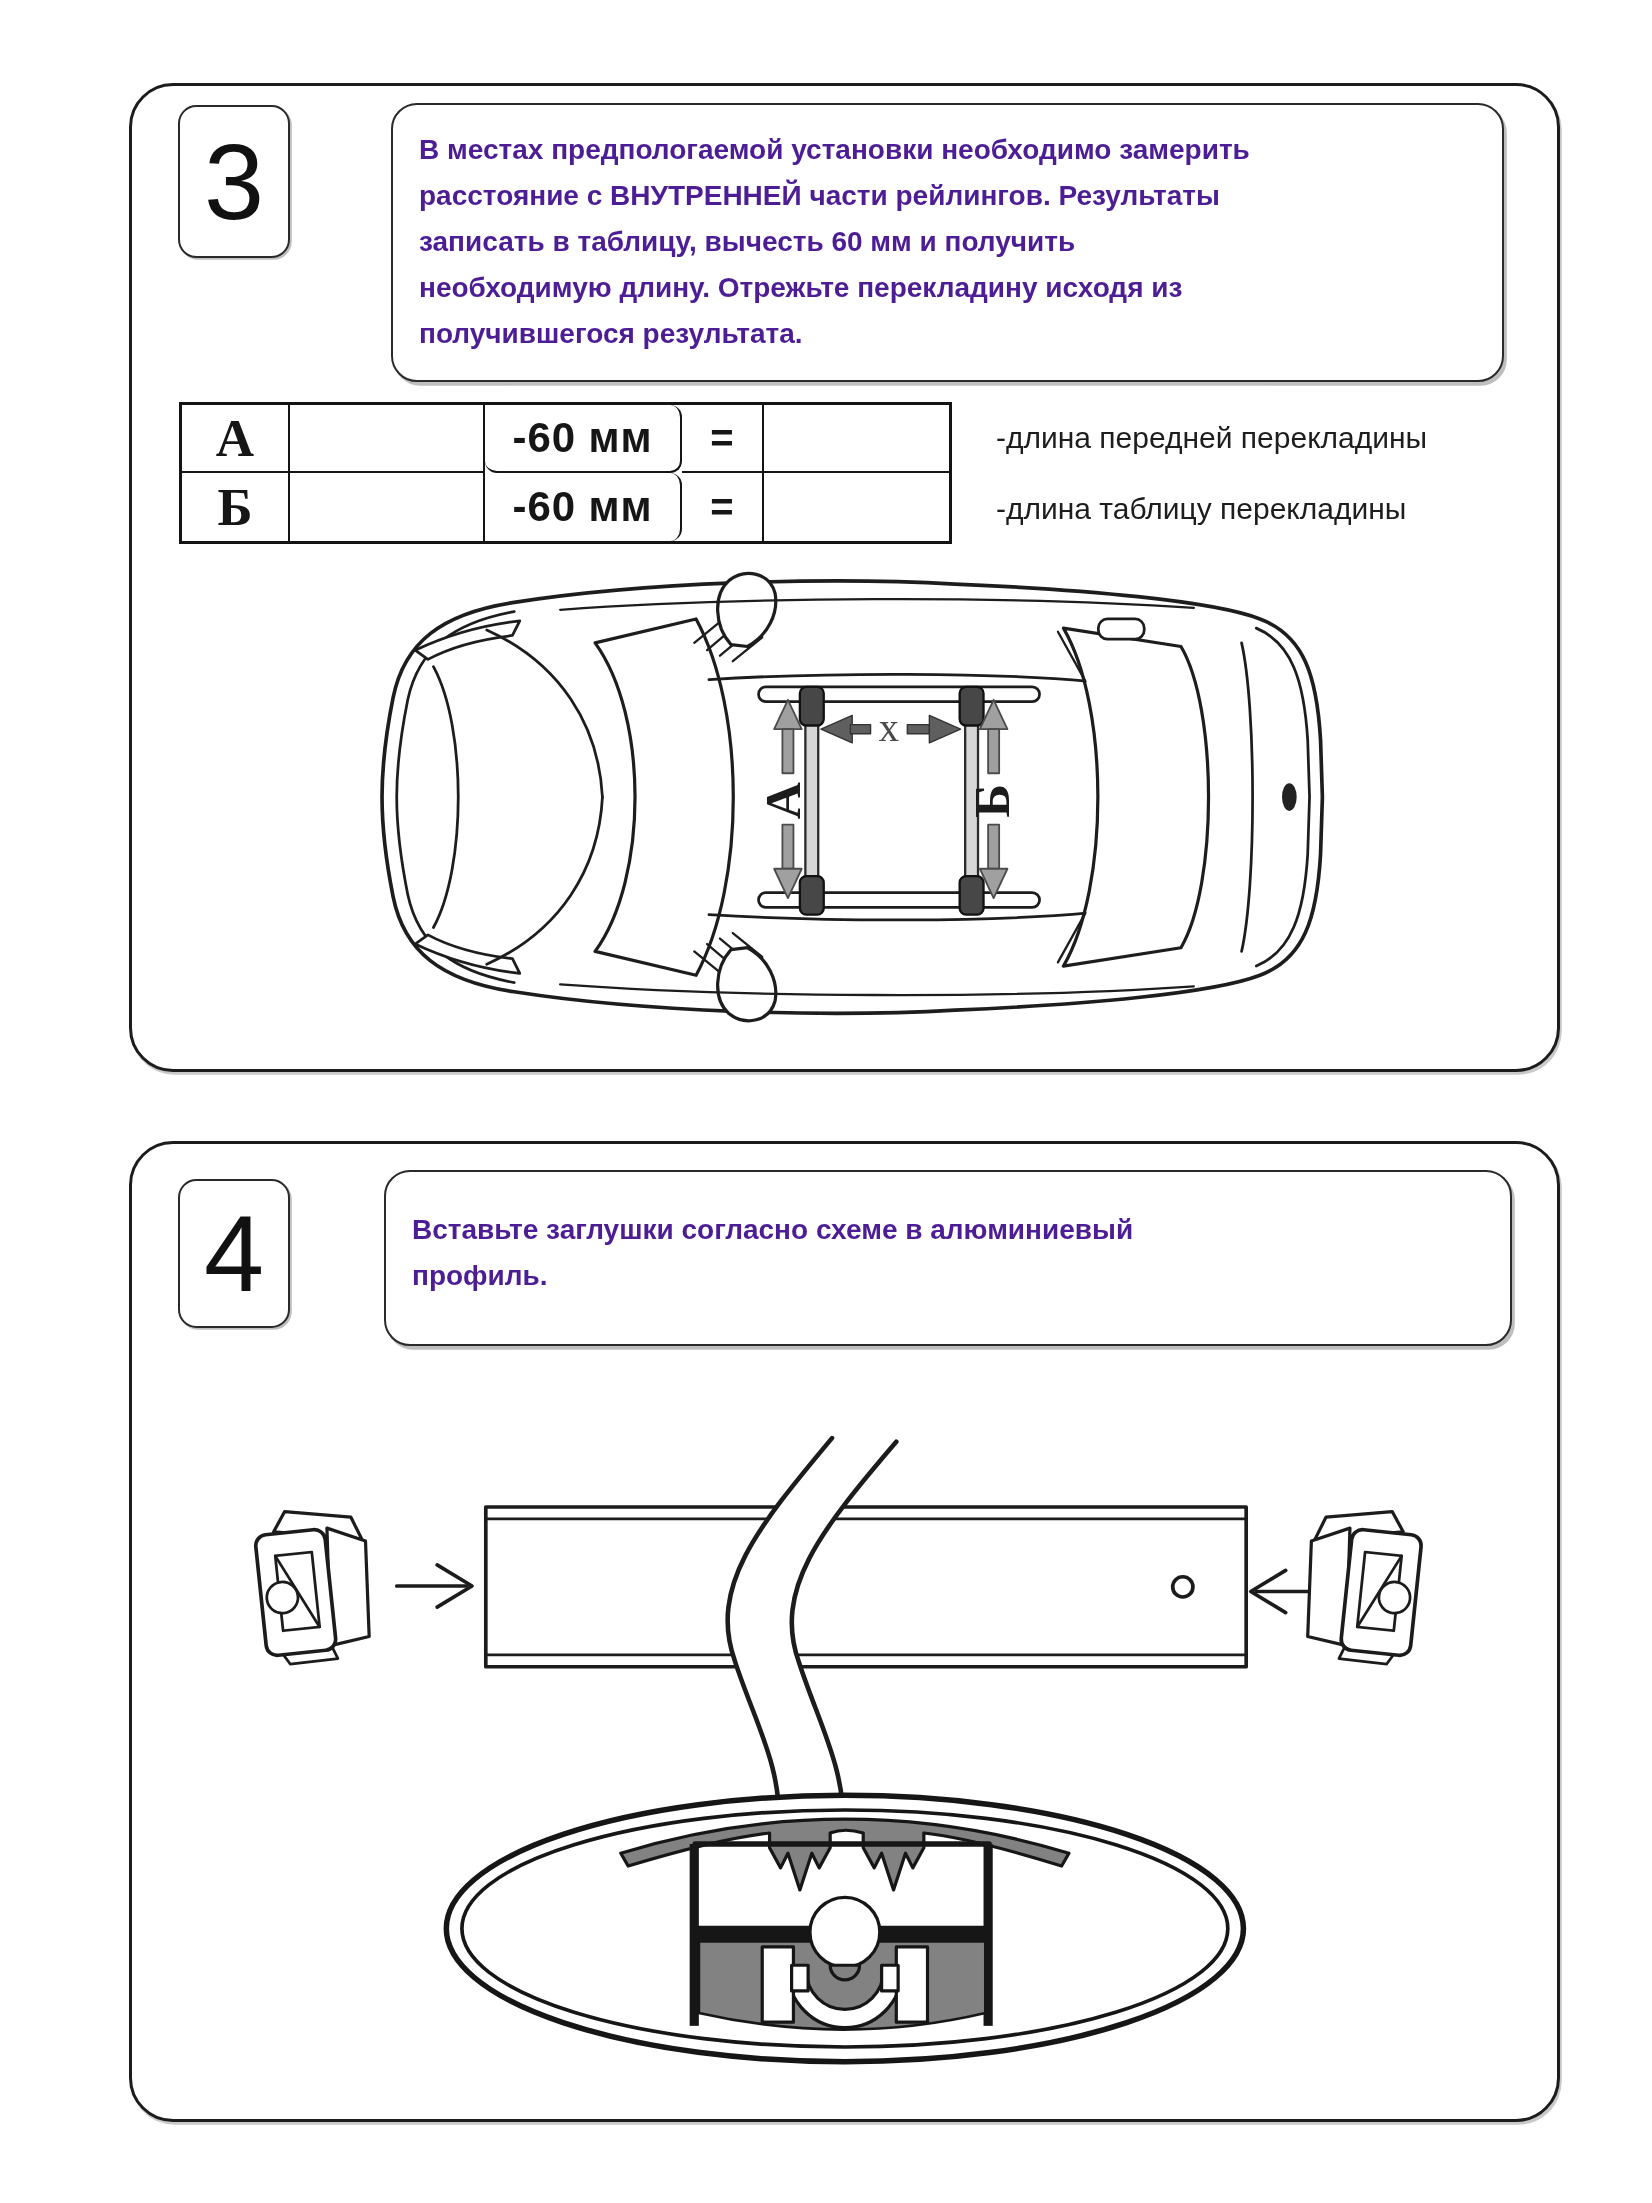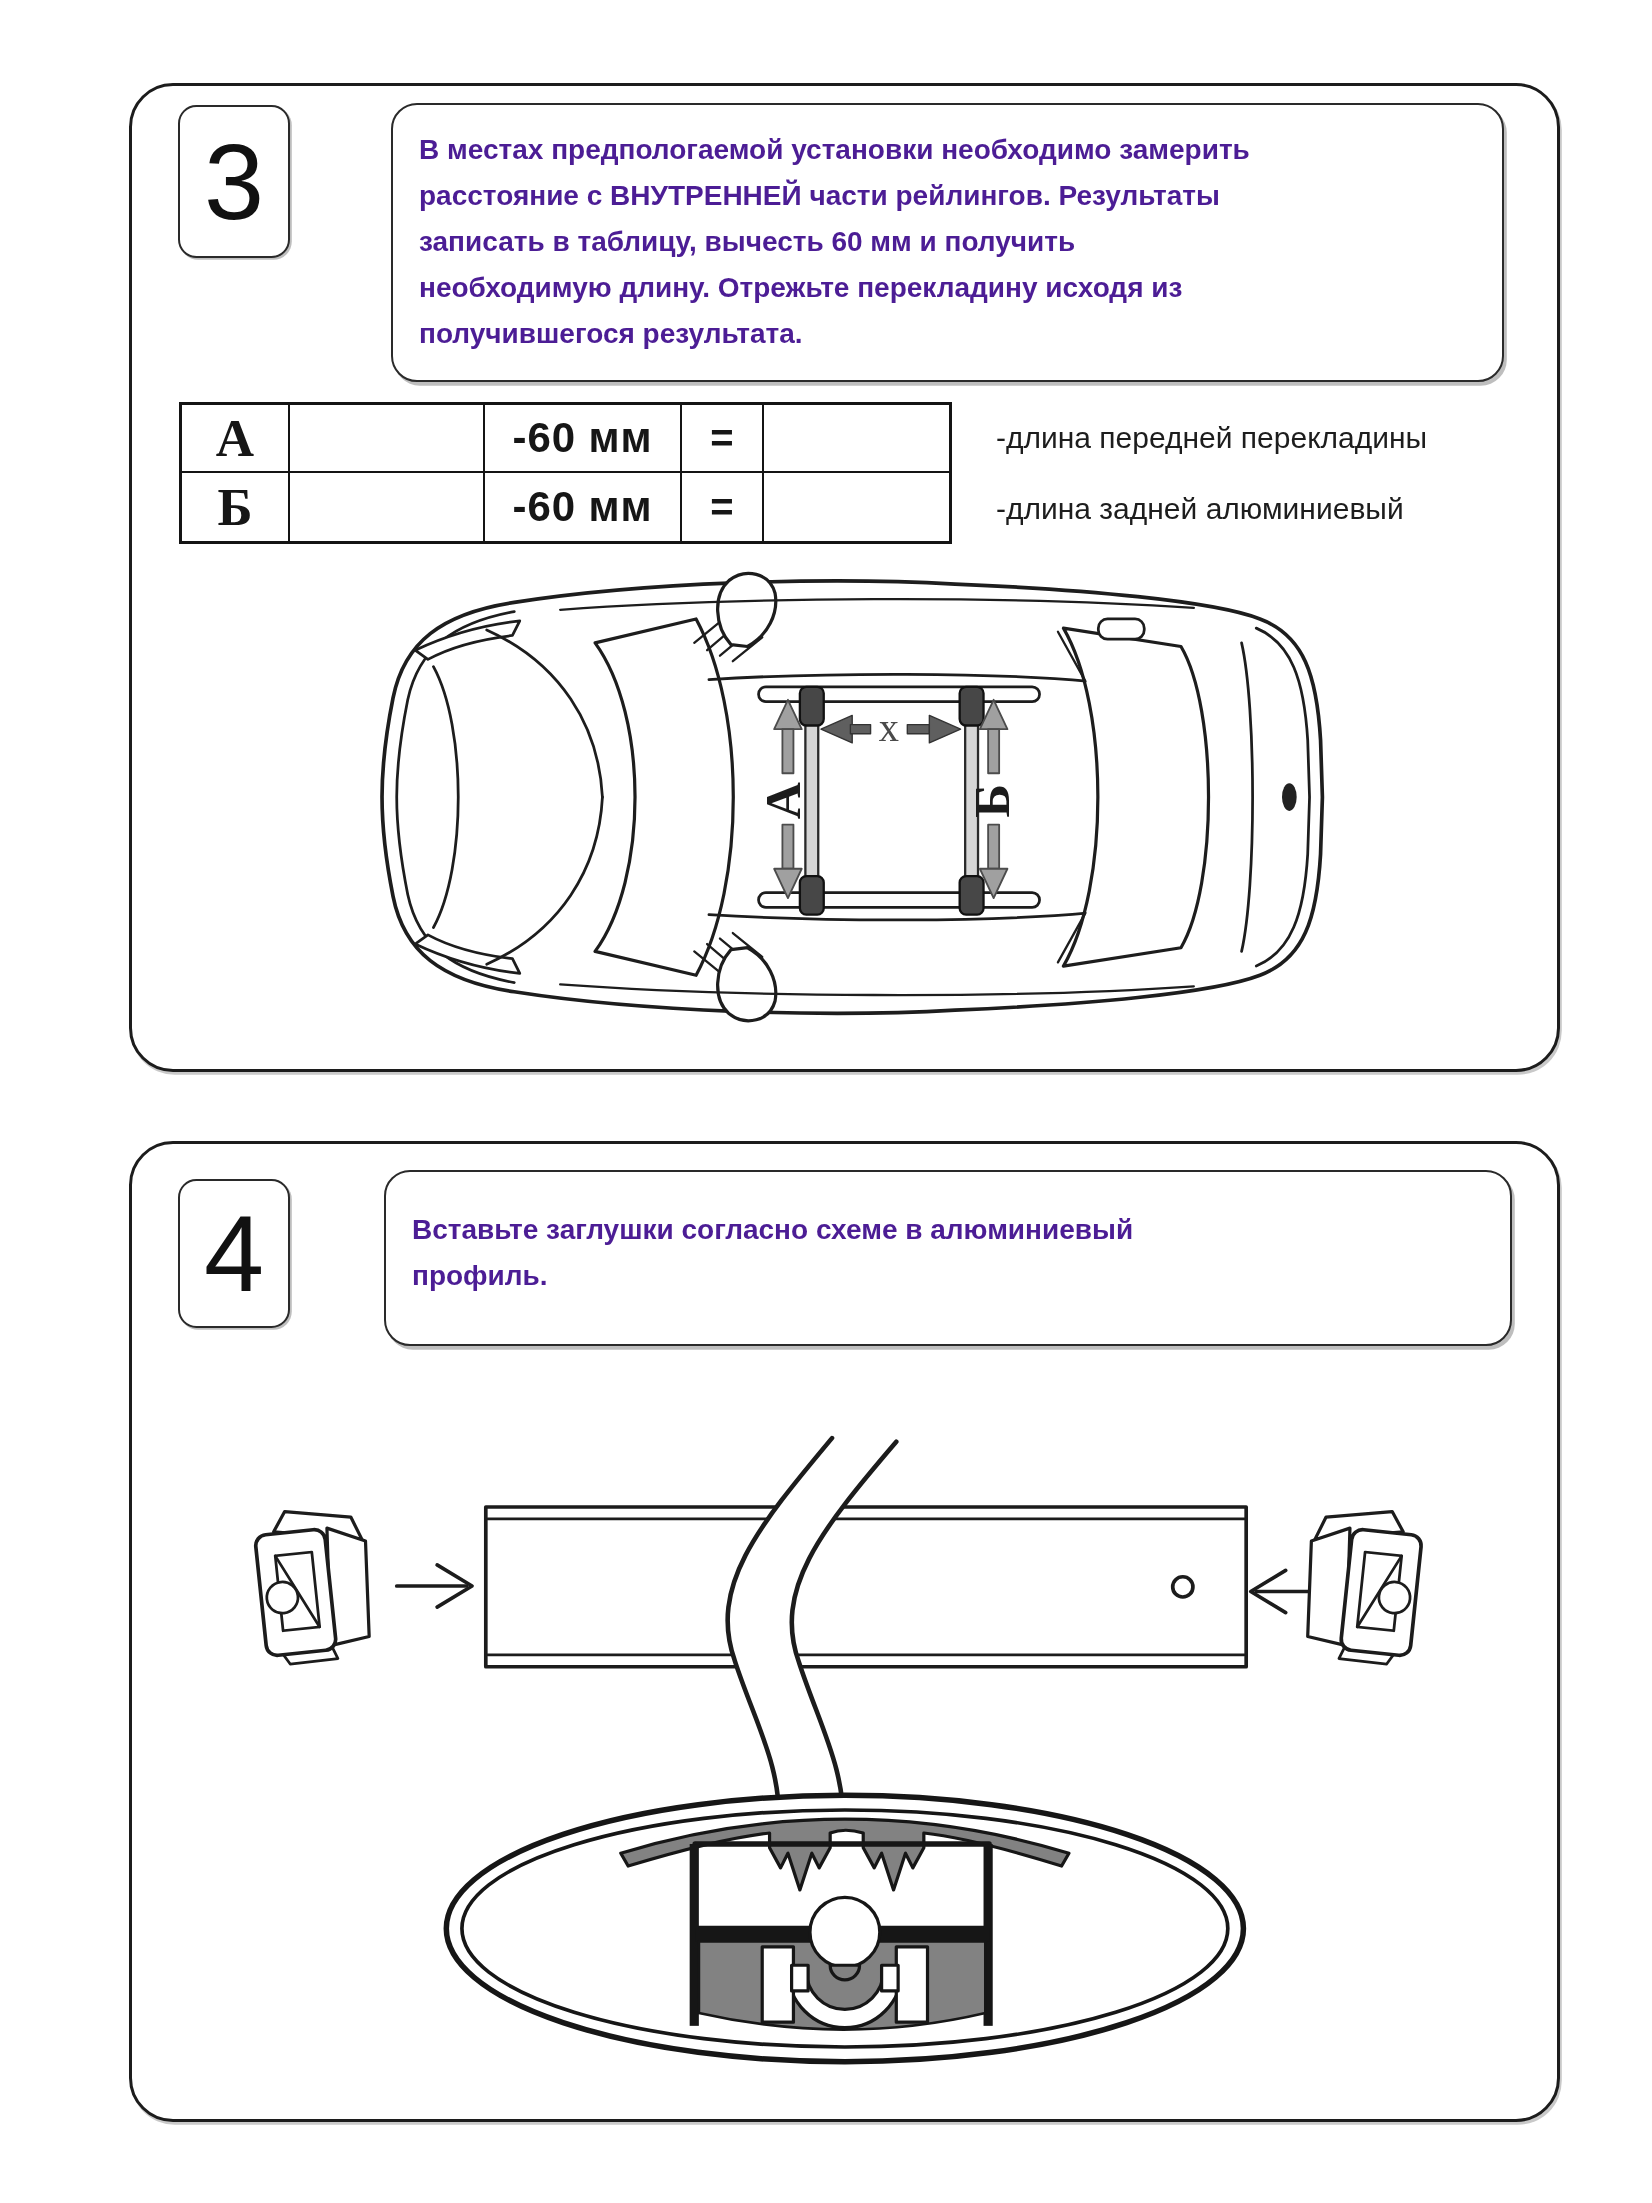--- a/index.html
+++ b/index.html
@@ -23,21 +23,21 @@
   #instruction-4 .instructiontext{margin-top:35px;}
   
   #measure-table{position:absolute;left:179px;top:402px;border:3.7px solid #141414;
                  display:grid;grid-template-columns:108px 195px 197px 82px 185px;
                  grid-auto-rows:68px;background:#fff;}
   .tcell{border-right:2.8px solid #141414;border-bottom:2.8px solid #141414;
          display:flex;align-items:center;justify-content:center;background:#fff;}
   .tcell.lastcol{border-right:none;}
   .tcell.lastrow{border-bottom:none;}
   .letter-cell{font-family:"Liberation Serif",serif;font-weight:700;font-size:53px;}
-  .minus-cell{font-weight:700;font-size:42px;letter-spacing:0.9px;}
+  .minus-cell{font-weight:700;font-size:42px;letter-spacing:0.9px;border-radius:12px;}
   .equals-cell{font-weight:700;font-size:40px;}
   .note{position:absolute;left:996px;width:569px;height:72px;display:flex;align-items:center;
         font-size:30px;color:#1d1d1d;font-weight:400;text-align:center;}
   #note-front{top:402px;}
   #note-rear{top:473px;}
   #art{position:absolute;left:0;top:0;z-index:4;pointer-events:none;}
 </style>
 </head>
 <body>
 
@@ -65,21 +65,21 @@
     <div class="tcell lastcol"></div>
 
     <div class="tcell lastrow letter-cell">Б</div>
     <div class="tcell lastrow"></div>
     <div class="tcell lastrow minus-cell">-60 мм</div>
     <div class="tcell lastrow equals-cell">=</div>
     <div class="tcell lastrow lastcol"></div>
   </div>
 
   <div class="note" id="note-front">-длина передней перекладины</div>
-  <div class="note" id="note-rear">-длина задней алюминиевый</div>
+  <div class="note" id="note-rear">-длина таблицу перекладины</div>
 
   <div class="panel" id="panel-4"></div>
 
   <div class="stepbox" id="step4-box">
     <span>4</span>
   </div>
 
   <div class="instructionbox" id="instruction-4">
     <div class="instructiontext">Вставьте   заглушки согласно схеме в алюминиевый
 профиль.</div>

